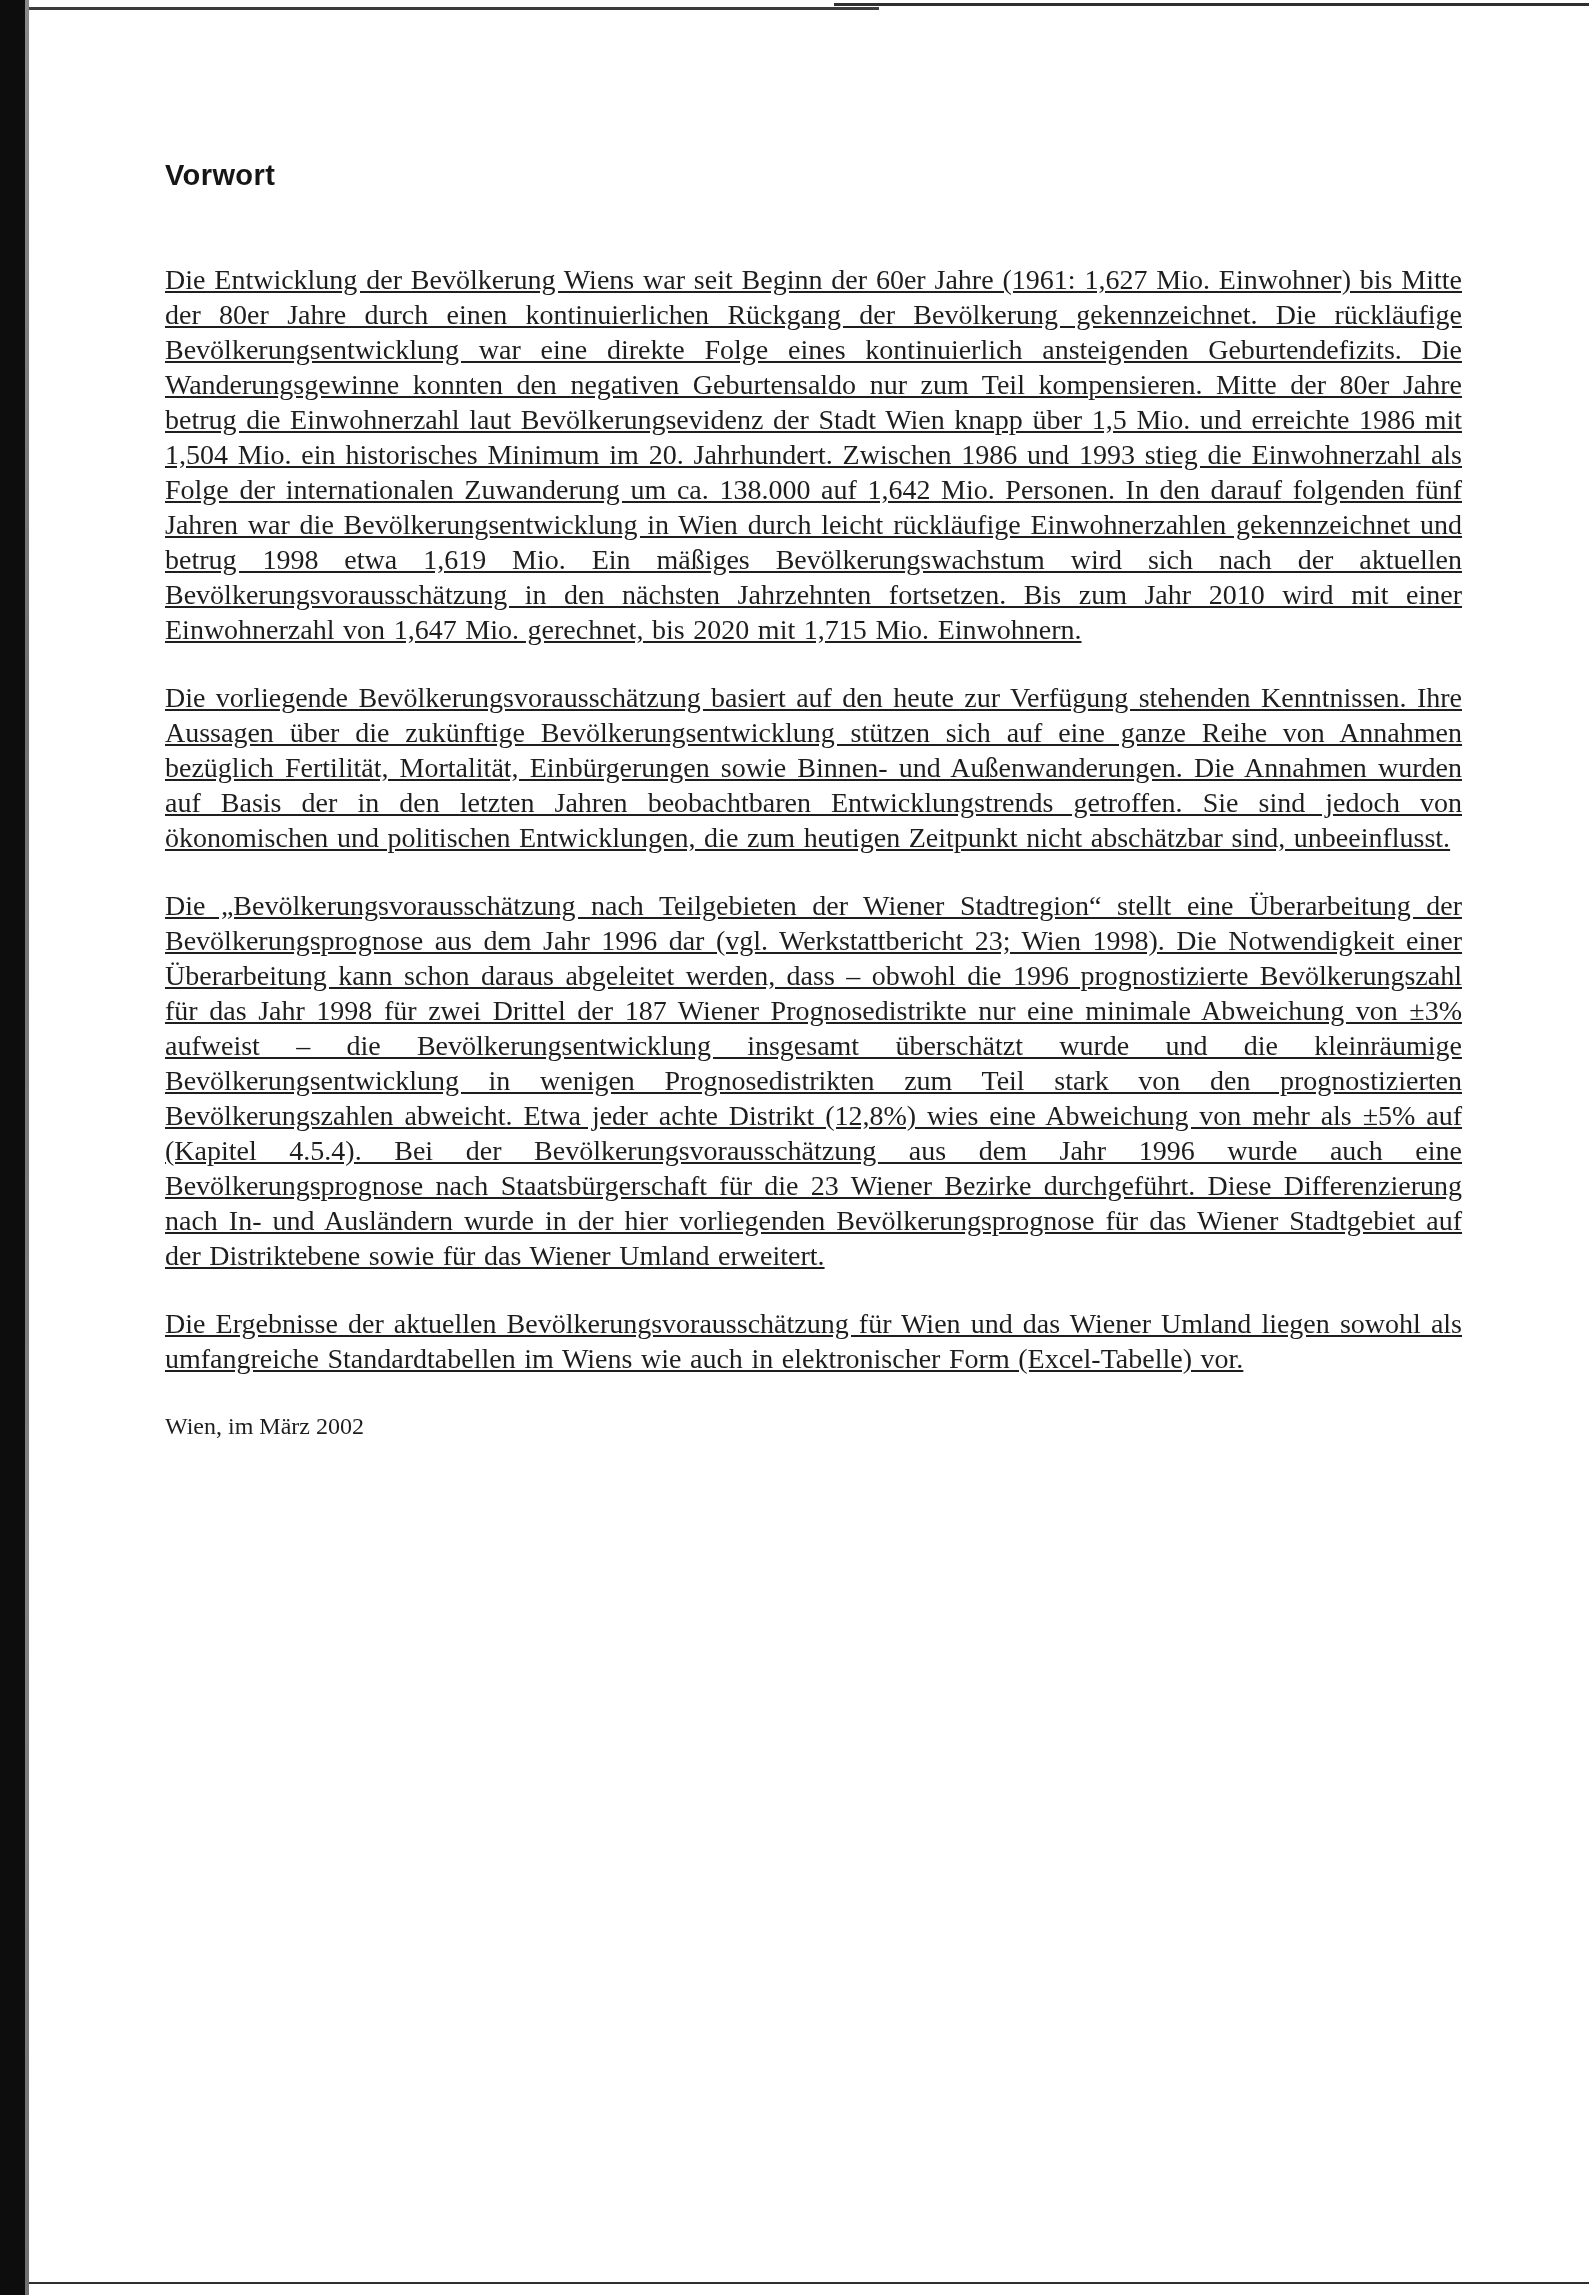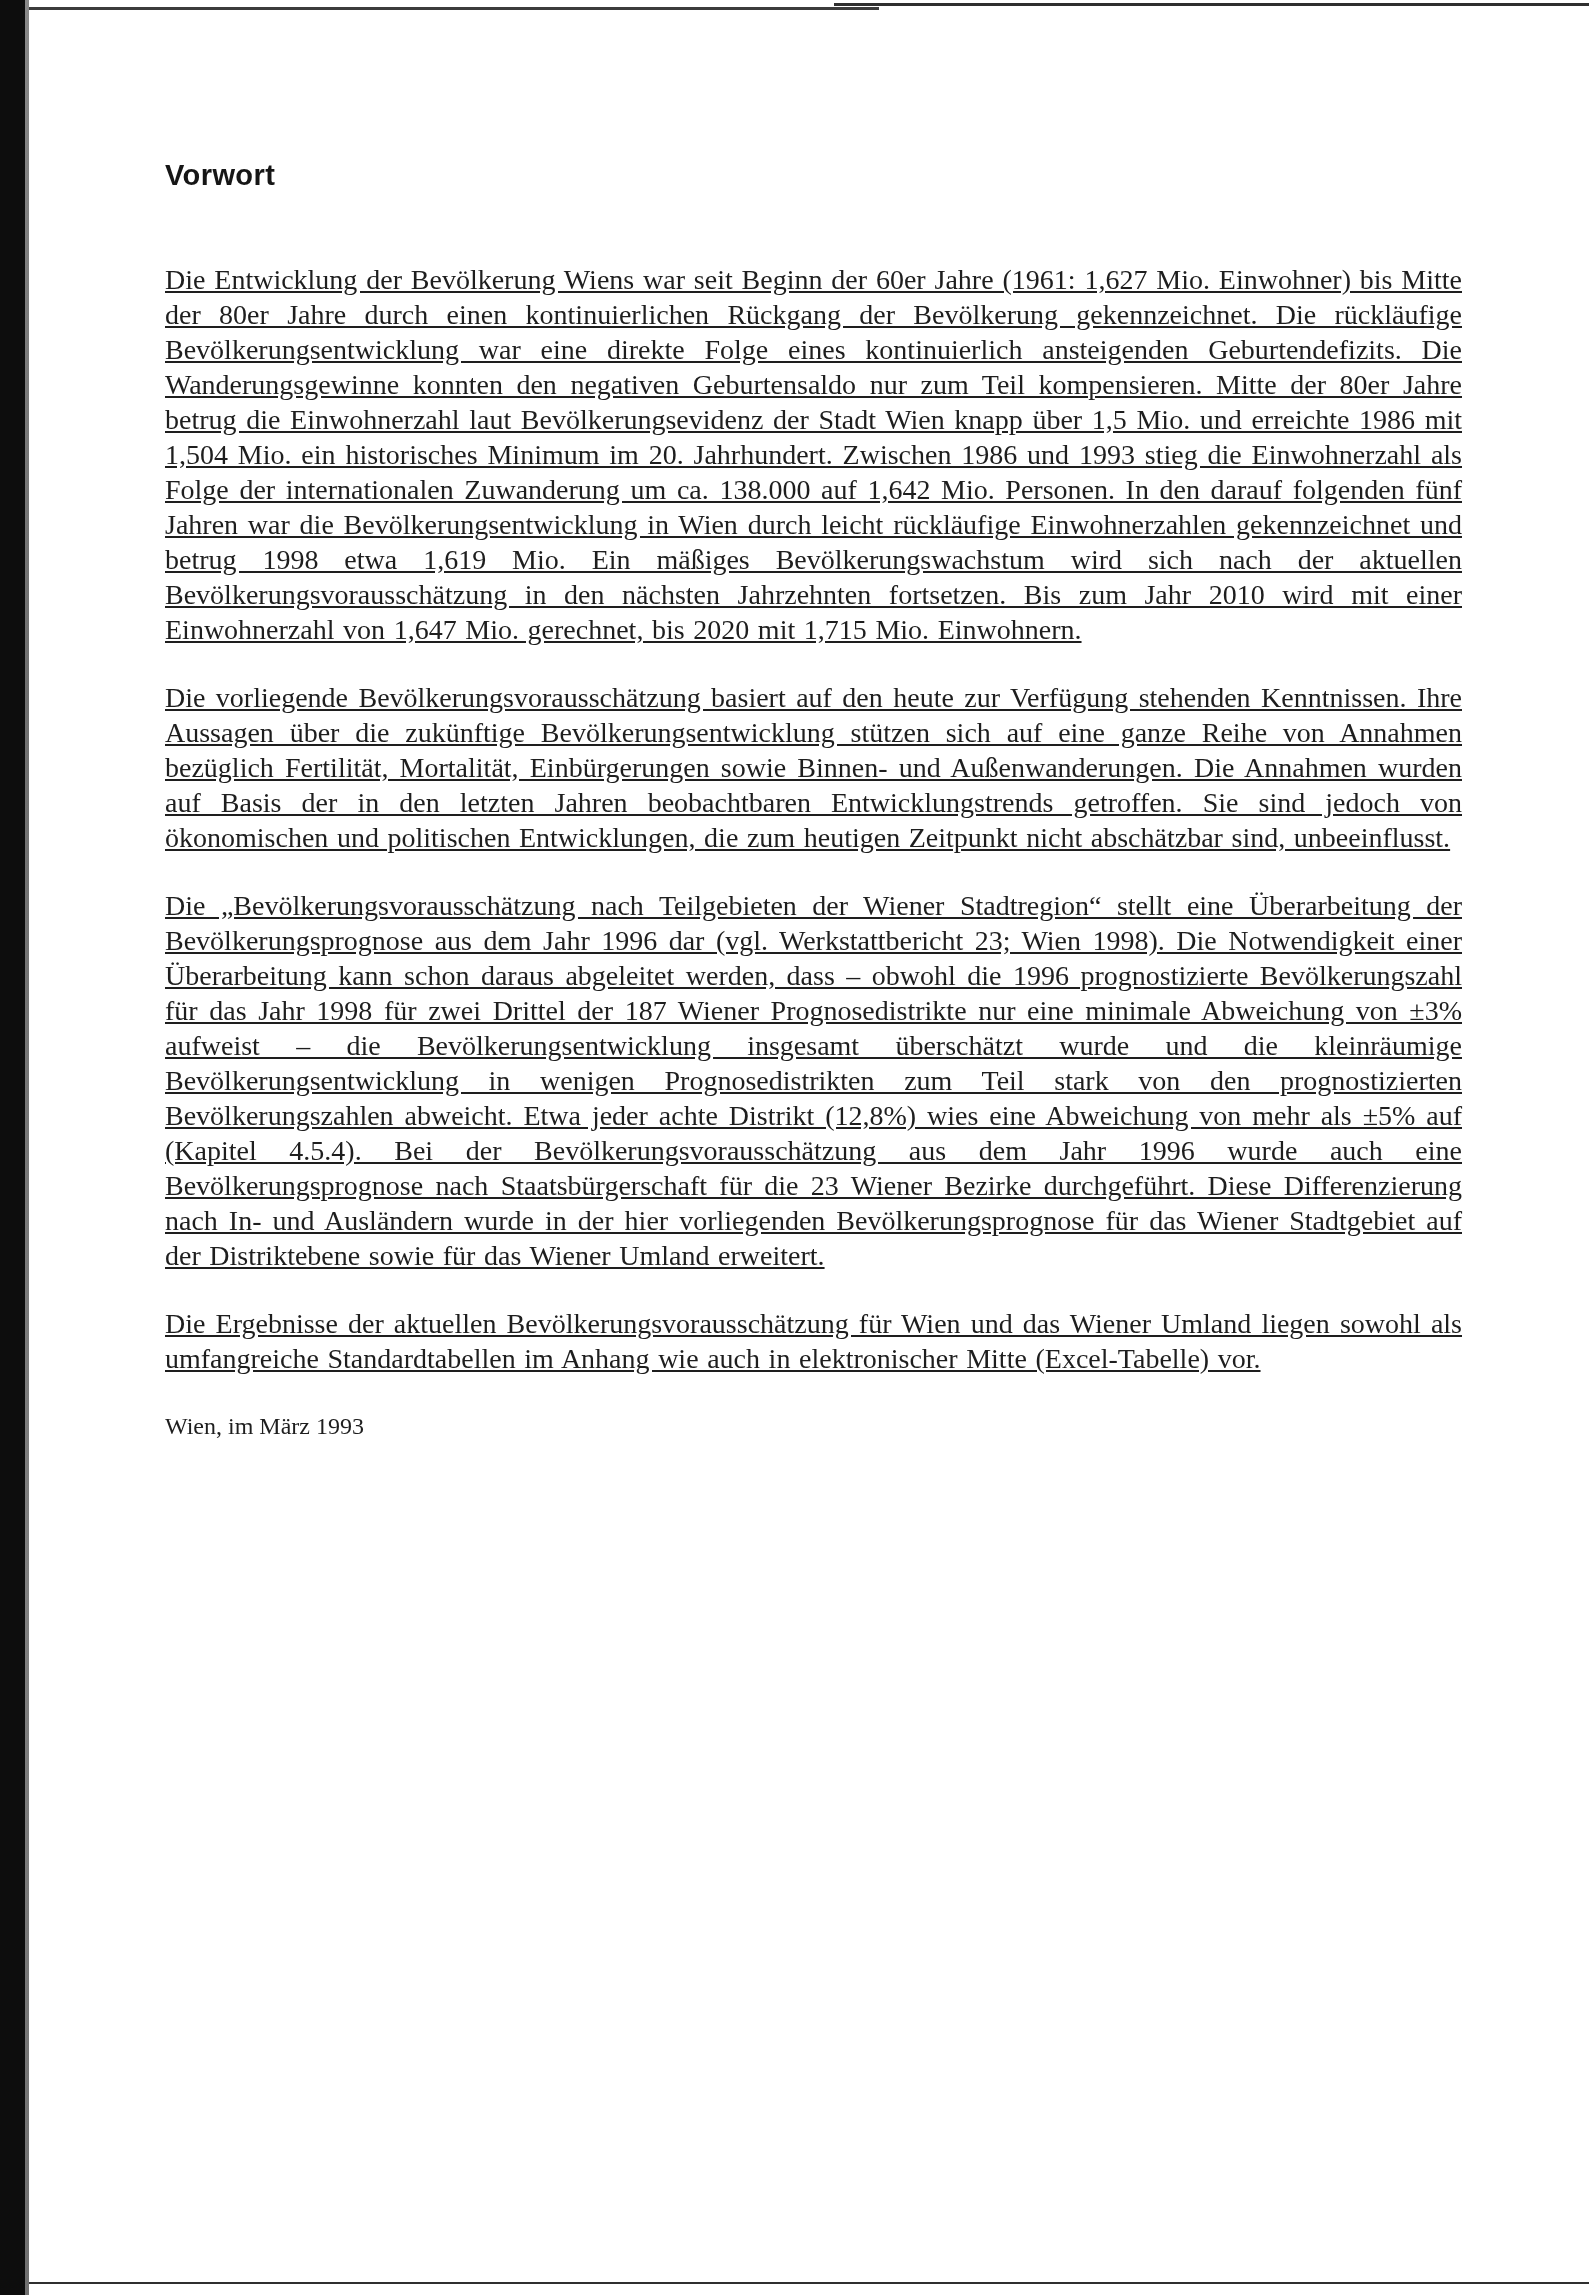--- a/index.html
+++ b/index.html
@@ -97,17 +97,17 @@
 
 <div class="page-content">
   <h1 class="doc-heading">Vorwort</h1>
 
   <p class="doc-paragraph">Die Entwicklung der Bevölkerung Wiens war seit Beginn der 60er Jahre (1961: 1,627 Mio. Einwohner) bis Mitte der 80er Jahre durch einen kontinuierlichen Rückgang der Bevölkerung gekennzeichnet. Die rückläufige Bevölkerungsentwicklung war eine direkte Folge eines kontinuierlich ansteigenden Geburtendefizits. Die Wanderungsgewinne konnten den negativen Geburtensaldo nur zum Teil kompensieren. Mitte der 80er Jahre betrug die Einwohnerzahl laut Bevölkerungsevidenz der Stadt Wien knapp über 1,5 Mio. und erreichte 1986 mit 1,504 Mio. ein historisches Minimum im 20. Jahrhundert. Zwischen 1986 und 1993 stieg die Einwohnerzahl als Folge der internationalen Zuwanderung um ca. 138.000 auf 1,642 Mio. Personen. In den darauf folgenden fünf Jahren war die Bevölkerungsentwicklung in Wien durch leicht rückläufige Einwohnerzahlen gekennzeichnet und betrug 1998 etwa 1,619 Mio. Ein mäßiges Bevölkerungswachstum wird sich nach der aktuellen Bevölkerungsvorausschätzung in den nächsten Jahrzehnten fortsetzen. Bis zum Jahr 2010 wird mit einer Einwohnerzahl von 1,647 Mio. gerechnet, bis 2020 mit 1,715 Mio. Einwohnern.</p>
 
   <p class="doc-paragraph">Die vorliegende Bevölkerungsvorausschätzung basiert auf den heute zur Verfügung stehenden Kenntnissen. Ihre Aussagen über die zukünftige Bevölkerungsentwicklung stützen sich auf eine ganze Reihe von Annahmen bezüglich Fertilität, Mortalität, Einbürgerungen sowie Binnen- und Außenwanderungen. Die Annahmen wurden auf Basis der in den letzten Jahren beobachtbaren Entwicklungstrends getroffen. Sie sind jedoch von ökonomischen und politischen Entwicklungen, die zum heutigen Zeitpunkt nicht abschätzbar sind, unbeeinflusst.</p>
 
   <p class="doc-paragraph">Die „Bevölkerungsvorausschätzung nach Teilgebieten der Wiener Stadtregion“ stellt eine Überarbeitung der Bevölkerungsprognose aus dem Jahr 1996 dar (vgl. Werkstattbericht 23; Wien 1998). Die Notwendigkeit einer Überarbeitung kann schon daraus abgeleitet werden, dass – obwohl die 1996 prognostizierte Bevölkerungszahl für das Jahr 1998 für zwei Drittel der 187 Wiener Prognosedistrikte nur eine minimale Abweichung von ±3% aufweist – die Bevölkerungsentwicklung insgesamt überschätzt wurde und die kleinräumige Bevölkerungsentwicklung in wenigen Prognosedistrikten zum Teil stark von den prognostizierten Bevölkerungszahlen abweicht. Etwa jeder achte Distrikt (12,8%) wies eine Abweichung von mehr als ±5% auf (Kapitel 4.5.4). Bei der Bevölkerungsvorausschätzung aus dem Jahr 1996 wurde auch eine Bevölkerungsprognose nach Staatsbürgerschaft für die 23 Wiener Bezirke durchgeführt. Diese Differenzierung nach In- und Ausländern wurde in der hier vorliegenden Bevölkerungsprognose für das Wiener Stadtgebiet auf der Distriktebene sowie für das Wiener Umland erweitert.</p>
 
-  <p class="doc-paragraph">Die Ergebnisse der aktuellen Bevölkerungsvorausschätzung für Wien und das Wiener Umland liegen sowohl als umfangreiche Standardtabellen im Anhang wie auch in elektronischer Mitte (Excel-Tabelle) vor.</p>
+  <p class="doc-paragraph">Die Ergebnisse der aktuellen Bevölkerungsvorausschätzung für Wien und das Wiener Umland liegen sowohl als umfangreiche Standardtabellen im Wiens wie auch in elektronischer Form (Excel-Tabelle) vor.</p>
 
-  <p class="doc-dateline">Wien, im März 1993</p>
+  <p class="doc-dateline">Wien, im März 2002</p>
 </div>
 
 
 </body></html>

